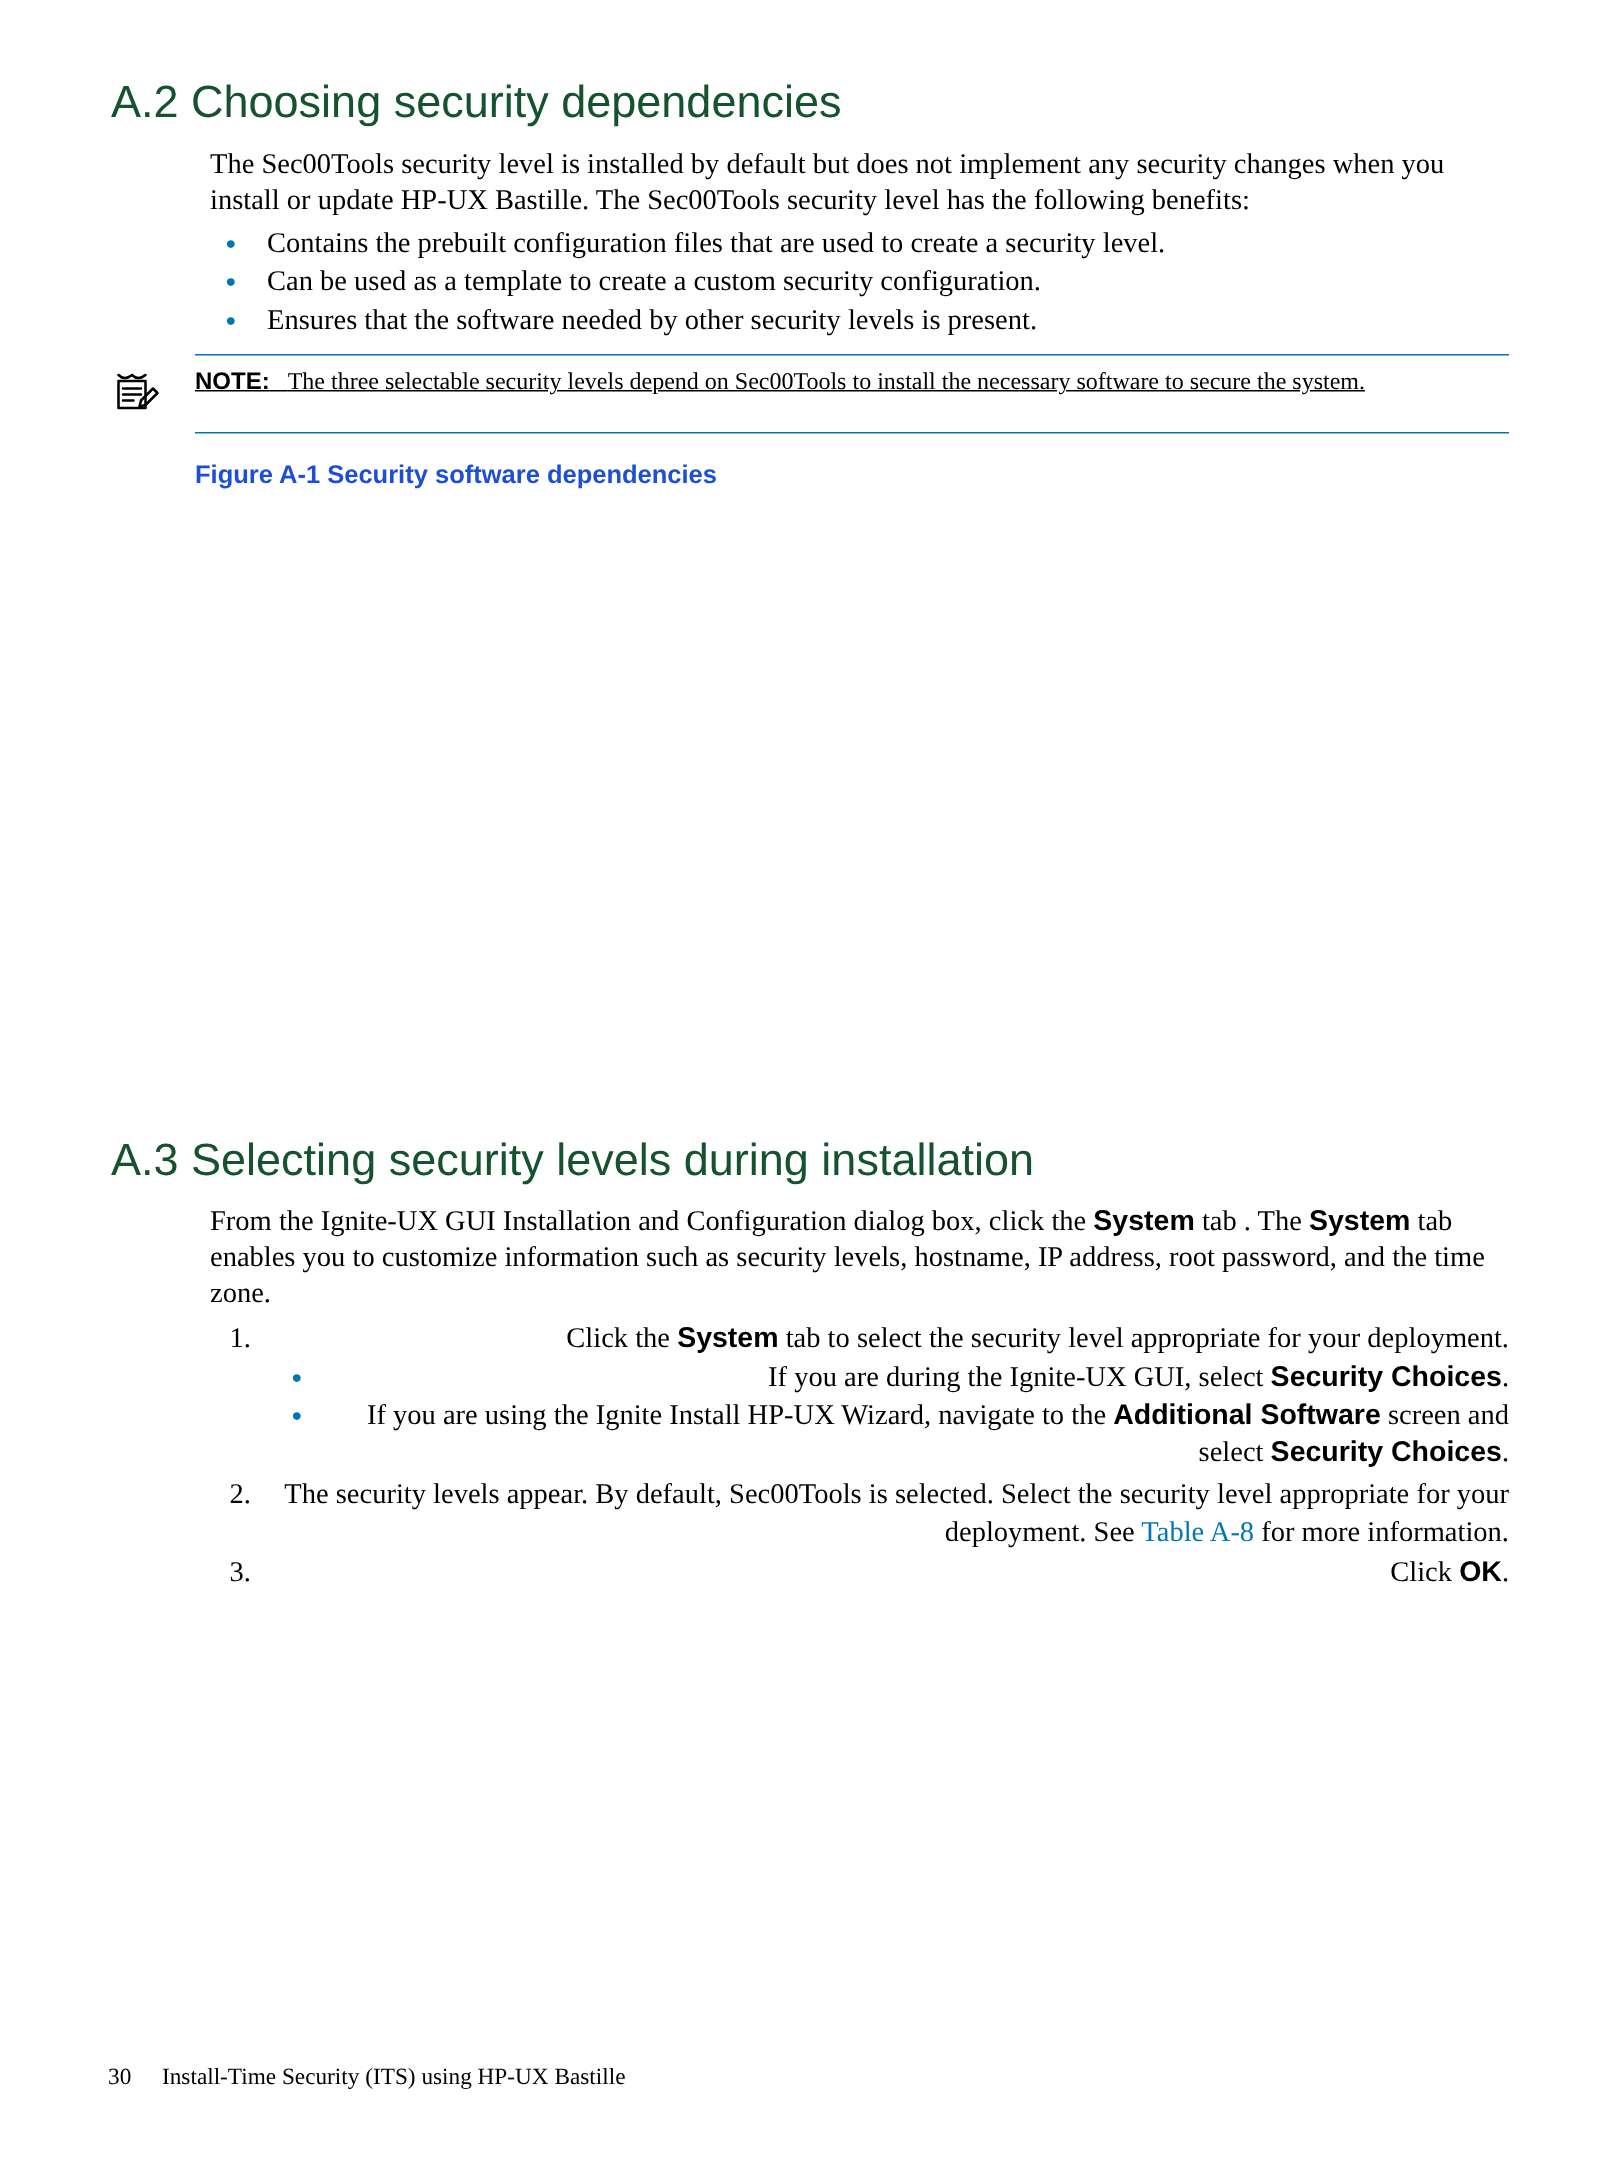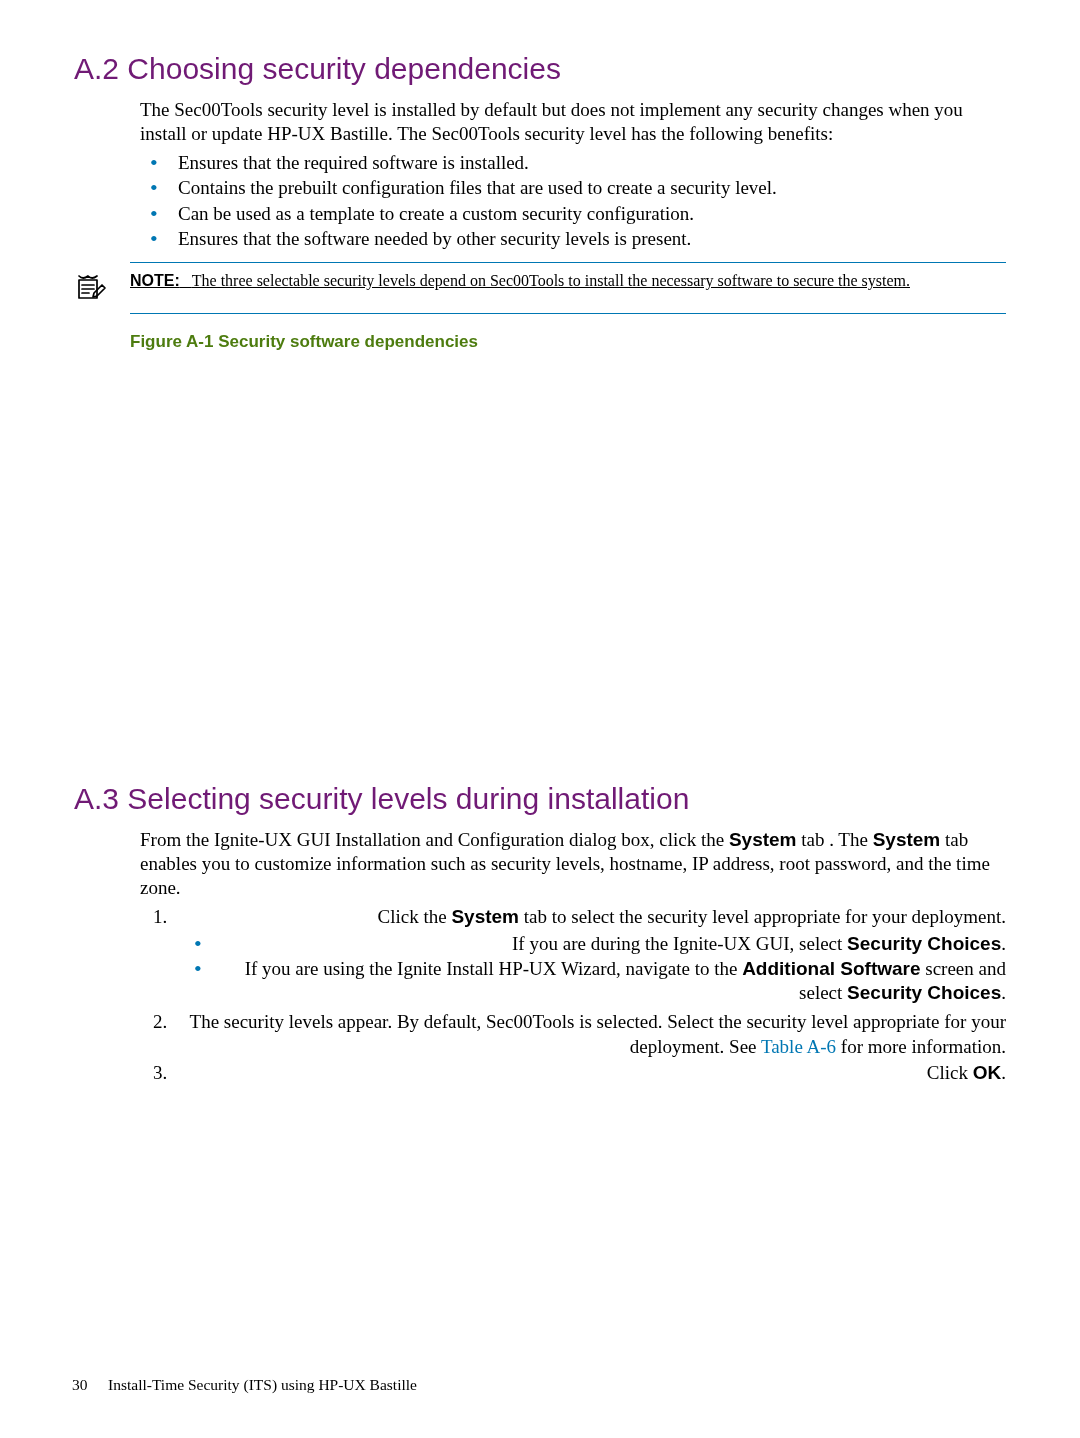--- a/index.html
+++ b/index.html
@@ -13,21 +13,21 @@
     box-sizing: border-box;
     position: relative;
   }
   .page {
     padding: 52px 74px 40px 74px;
     box-sizing: border-box;
     height: 100%;
     position: relative;
   }
   .section-heading {
-    color: #701a75;
+    color: #14532d;
     font-family: Arial, Helvetica, sans-serif;
     font-weight: 400;
     font-size: 30px;
     margin: 0 0 12px 0;
   }
   .body-block {
     margin-left: 66px;
   }
   .para {
     font-size: 19px;
@@ -78,21 +78,21 @@
   .note-text {
     font-size: 16px;
     line-height: 1.3;
     text-decoration: underline;
   }
   .note-label {
     font-family: Arial, Helvetica, sans-serif;
     font-weight: 700;
   }
   .figure-caption {
-    color: #4d7c0f;
+    color: #1d4ed8;
     font-family: Arial, Helvetica, sans-serif;
     font-weight: 700;
     font-size: 17px;
     margin: 18px 0 0 56px;
   }
   .figure-space {
     height: 430px;
   }
   ol.steps {
     margin: 6px 0 0 0;
@@ -145,21 +145,20 @@
 </head>
 <body>
 
 <div class="page">
 
   <h2 class="section-heading">A.2 Choosing security dependencies</h2>
 
   <div class="body-block">
     <p class="para">The Sec00Tools security level is installed by default but does not implement any security changes when you install or update HP-UX Bastille. The Sec00Tools security level has the following benefits:</p>
     <ul class="bullets">
-      <li>Ensures that the required software is installed.</li>
       <li>Contains the prebuilt configuration files that are used to create a security level.</li>
       <li>Can be used as a template to create a custom security configuration.</li>
       <li>Ensures that the software needed by other security levels is present.</li>
     </ul>
   </div>
 
   <div class="note-container">
     <div class="note-rule"></div>
     <div class="note-row">
       <div class="note-icon-cell">
@@ -197,21 +196,21 @@
         <ul class="sub-bullets">
           <li>
             <span>If you are during the Ignite-UX GUI, select </span><span class="bold-sans">Security Choices</span><span>.</span>
           </li>
           <li>
             <span>If you are using the Ignite Install HP-UX Wizard, navigate to the </span><span class="bold-sans">Additional Software</span><span> screen and select </span><span class="bold-sans">Security Choices</span><span>.</span>
           </li>
         </ul>
       </li>
       <li>
-        <span>The security levels appear. By default, Sec00Tools is selected. Select the security level appropriate for your deployment. See </span><span class="link">Table A-6</span><span> for more information.</span>
+        <span>The security levels appear. By default, Sec00Tools is selected. Select the security level appropriate for your deployment. See </span><span class="link">Table A-8</span><span> for more information.</span>
       </li>
       <li>
         <span>Click </span><span class="bold-sans">OK</span><span>.</span>
       </li>
     </ol>
   </div>
 
   <div class="footer">
     <span class="footer-num">30</span><span>Install-Time Security (ITS) using HP-UX Bastille</span>
   </div>

